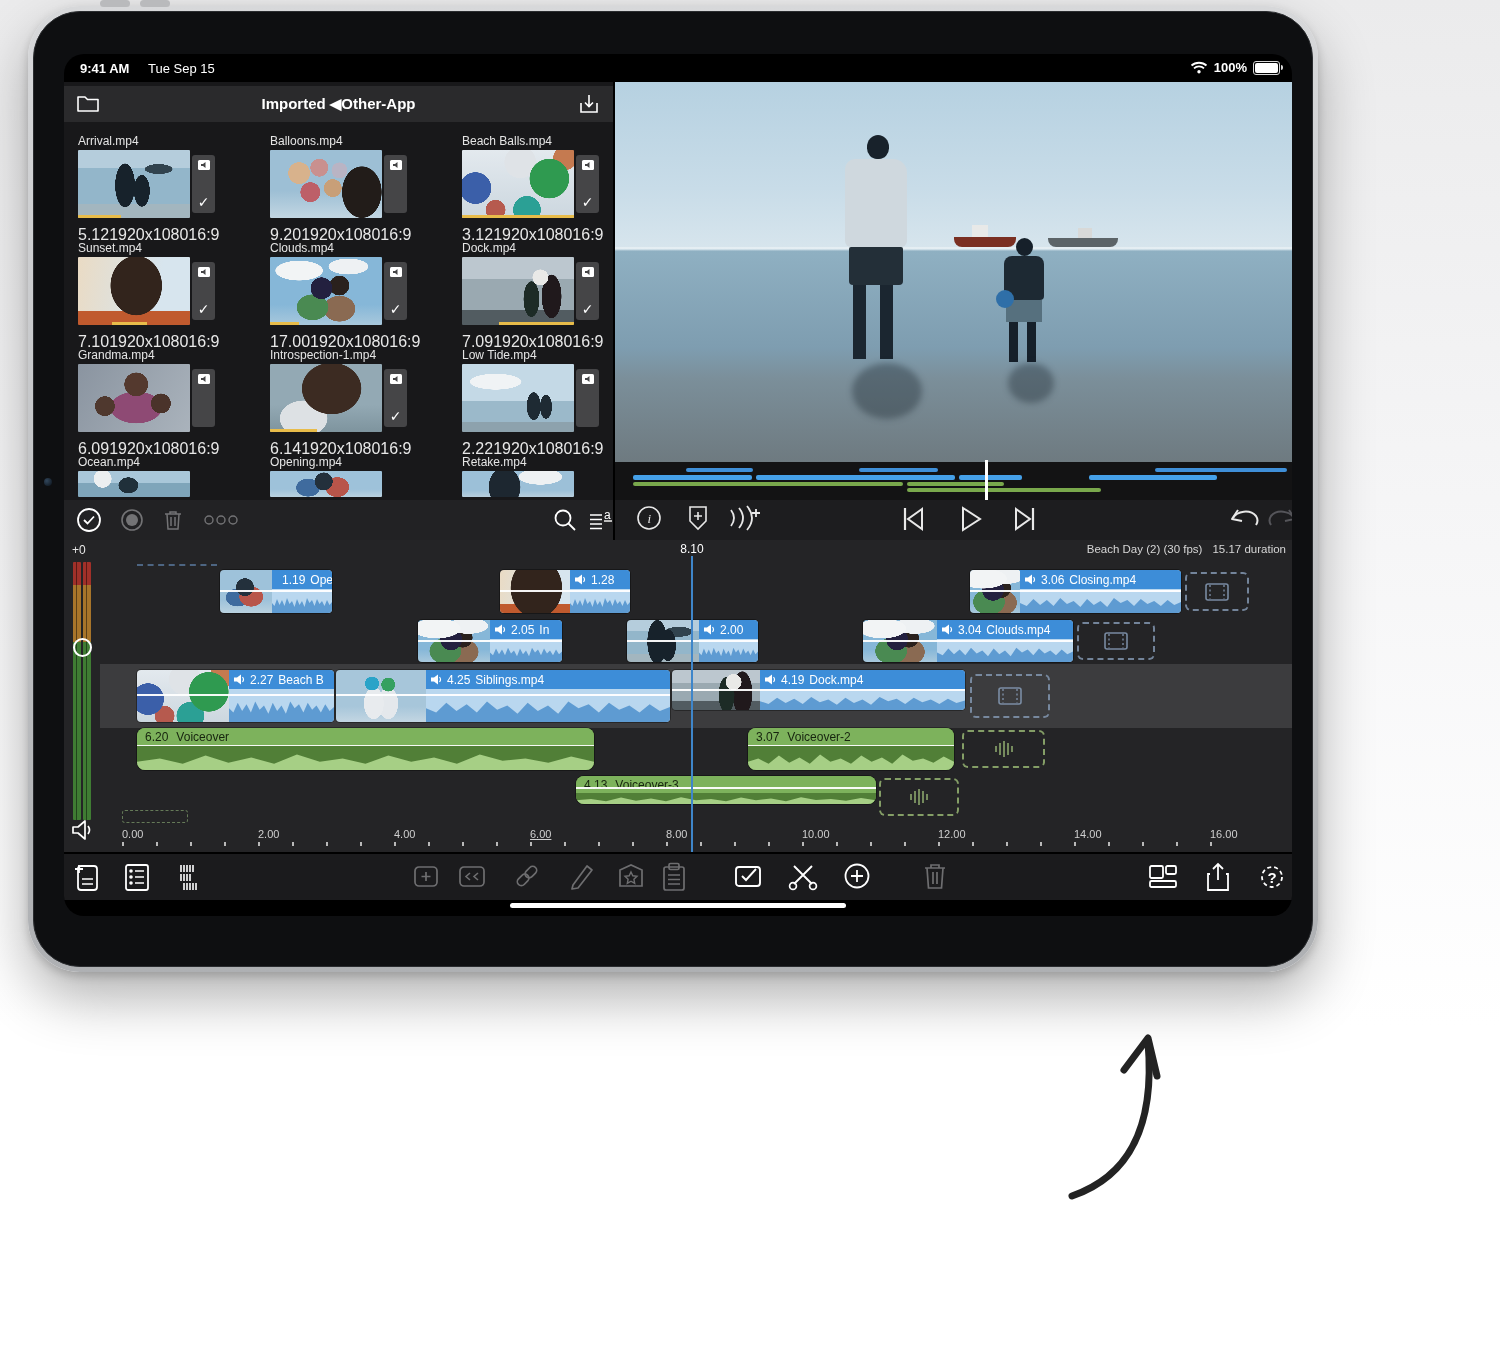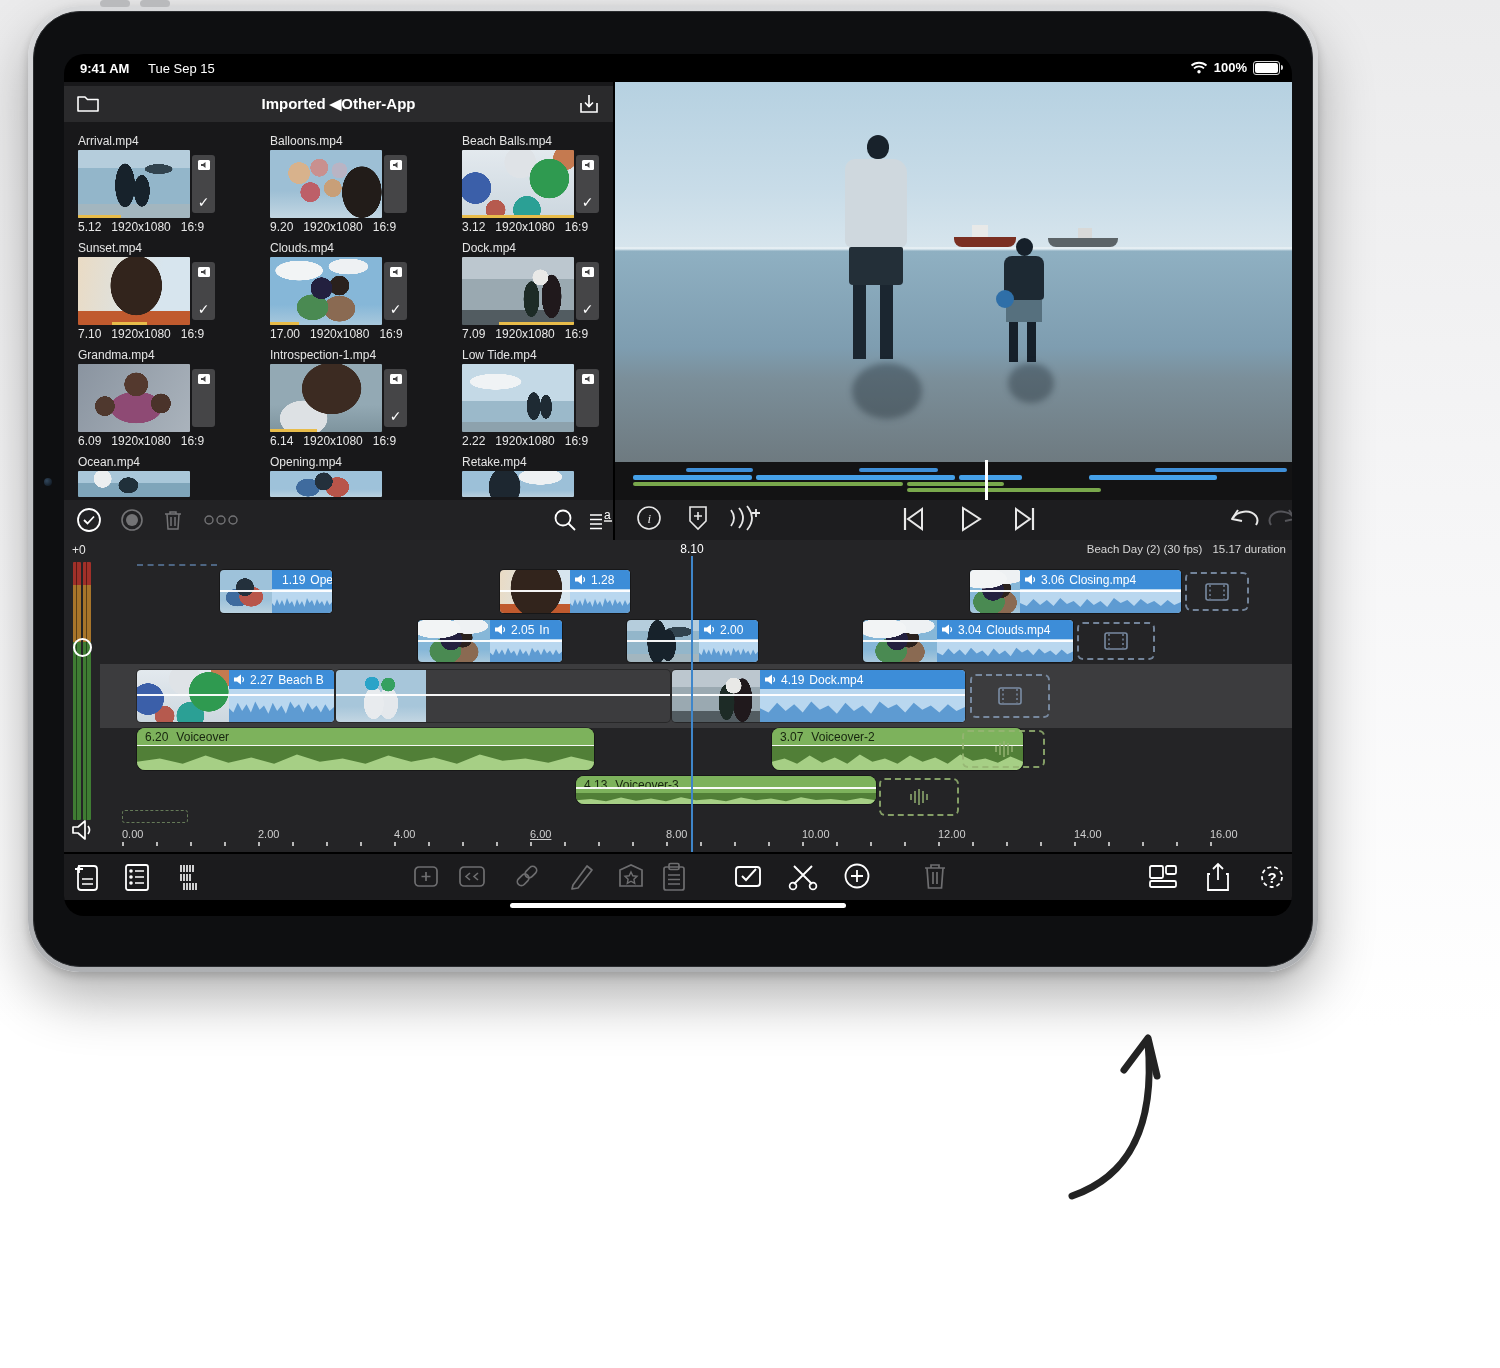--- a/index.html
+++ b/index.html
@@ -35,21 +35,21 @@
   .lib-grid{position:absolute;left:14px;top:52px;width:535px;height:370px;overflow:hidden;
             display:grid;grid-template-columns:repeat(3,178px);column-gap:14px;row-gap:9px;}
   .card{width:178px;height:98px;}
   .card .ln{font-size:12px;color:#e5e5e5;height:14px;margin-bottom:2px;white-space:nowrap;overflow:hidden;}
   .trow{display:flex;align-items:center;height:68px;}
   .lthumb{width:112px;height:68px;position:relative;flex:none;border-radius:1px;overflow:hidden;}
   .trim{position:absolute;bottom:0;height:3px;background:#e8bc4a;}
   .badge{width:23px;height:58px;background:#454547;border-radius:3px;margin-left:2px;
          display:flex;flex-direction:column;align-items:center;justify-content:space-between;padding:4px 0;box-sizing:border-box;}
   .chk{font-family:"DejaVu Sans",sans-serif;font-size:14px;font-weight:bold;color:#fff;line-height:14px;}
-  .lm{font-size:12px;color:#e8e8e8;height:14px;margin-top:2px;display:flex;gap:10px;}
+  .lm{font-size:16px;color:#e8e8e8;height:14px;margin-top:8px;display:flex;}
   .card.partial .trow{height:26px;overflow:hidden;align-items:flex-start;}
   .card.partial .lthumb{height:26px;}
   .lib-tools{position:absolute;left:0;top:418px;width:549px;height:40px;background:#222224;
              display:flex;align-items:center;}
   .lib-tools .sp{position:absolute;}
   
   .sc{background:#7fa3b8;}
   .sc-arrival{background:radial-gradient(ellipse 10px 22px at 42% 52%,#17222b 98%,transparent),radial-gradient(ellipse 8px 16px at 57% 60%,#17222b 98%,transparent),radial-gradient(ellipse 14px 5px at 72% 28%,#31434e 98%,transparent),linear-gradient(#b5cddc 0 26%,#93b6ca 26% 80%,#a3b6bf 80%);}
   .sc-balloons{background:radial-gradient(circle 11px at 26% 34%,#d8b28c 98%,transparent),radial-gradient(circle 9px at 44% 26%,#c9908f 98%,transparent),radial-gradient(circle 10px at 36% 62%,#bd5f68 98%,transparent),radial-gradient(circle 9px at 56% 56%,#c89f78 98%,transparent),radial-gradient(circle 8px at 62% 30%,#b9b4c4 98%,transparent),radial-gradient(ellipse 20px 26px at 82% 62%,#221c19 98%,transparent),linear-gradient(#9dbfd5 0 60%,#c2d6e2);}
   .sc-beachballs{background:radial-gradient(circle 16px at 12% 56%,#3b5fa9 98%,transparent),radial-gradient(circle 20px at 78% 42%,#2f9a50 98%,transparent),radial-gradient(circle 16px at 52% 18%,#dfe3e7 98%,transparent),radial-gradient(circle 14px at 58% 88%,#2ba095 98%,transparent),radial-gradient(circle 12px at 92% 12%,#c57a50 98%,transparent),radial-gradient(circle 10px at 30% 88%,#b65a4e 98%,transparent),linear-gradient(#e3e9ee,#ccd7df);}
@@ -679,23 +679,38 @@
       <div class="cwave">
               <svg viewBox="0 0 120 24" preserveAspectRatio="none">
                 <path fill="currentColor" d="M0 24 L0 14 L5 17 L10 10 L15 16 L20 11 L25 17 L30 9 L35 15 L40 12 L45 18 L50 10 L55 16 L60 12 L65 18 L70 9 L75 14 L80 11 L85 17 L90 10 L95 15 L100 12 L105 17 L110 11 L115 16 L120 13 L120 24 Z"></path>
               </svg>
             </div>
     </div>
     <div class="midline"></div>
   </div>
         <div class="clip v" style="left: 272px; top: 616px; width: 334px; height: 52px;">
     <div class="cthumb sc sc-siblings" style="width: 90px;"></div>
-    <div class="midline"></div>
-  </div>
-        <div class="clip v" style="left: 608px; top: 616px; width: 293px; height: 52px;">
+    <div class="cbody">
+      <div class="clabel">
+        <svg width="11" height="11" viewBox="0 0 11 11">
+                <path d="M0 3.5 h3 L7 .5 v10 L3 7.5 H0 Z" fill="#fff"></path>
+                <path d="M8.5 3 Q10.5 5.5 8.5 8" fill="none" stroke="#fff" stroke-width="1.2"></path>
+              </svg>
+        <span class="cdur">4.25</span>
+              <span class="cname">Siblings.mp4</span>
+      </div>
+      <div class="cwave">
+              <svg viewBox="0 0 120 24" preserveAspectRatio="none">
+                <path fill="currentColor" d="M0 24 L0 14 L5 17 L10 10 L15 16 L20 11 L25 17 L30 9 L35 15 L40 12 L45 18 L50 10 L55 16 L60 12 L65 18 L70 9 L75 14 L80 11 L85 17 L90 10 L95 15 L100 12 L105 17 L110 11 L115 16 L120 13 L120 24 Z"></path>
+              </svg>
+            </div>
+    </div>
+    <div class="midline"></div>
+  </div>
+        <div class="clip v" style="left: 608px; top: 616px; width: 293px; height: 40px;">
     <div class="cthumb sc sc-dock" style="width: 88px;"></div>
     <div class="cbody">
       <div class="clabel">
         <svg width="11" height="11" viewBox="0 0 11 11">
                 <path d="M0 3.5 h3 L7 .5 v10 L3 7.5 H0 Z" fill="#fff"></path>
                 <path d="M8.5 3 Q10.5 5.5 8.5 8" fill="none" stroke="#fff" stroke-width="1.2"></path>
               </svg>
         <span class="cdur">4.19</span>
               <span class="cname">Dock.mp4</span>
       </div>
@@ -718,21 +733,21 @@
             <span class="cdur">6.20</span>
             <span class="cname">Voiceover</span>
           </div>
     <div class="awave">
             <svg viewBox="0 0 120 24" preserveAspectRatio="none">
               <path fill="currentColor" d="M0 24 L0 16 L6 13 L12 18 L18 10 L24 17 L30 12 L36 18 L42 9 L48 16 L54 13 L60 18 L66 10 L72 16 L78 12 L84 18 L90 9 L96 15 L102 13 L108 17 L114 11 L120 16 L120 24 Z"></path>
             </svg>
           </div>
     <div class="midline"></div>
   </div>
-        <div class="clip a" style="left: 708px; top: 674px; width: 251px; height: 42px;">
+        <div class="clip a" style="left: 684px; top: 674px; width: 206px; height: 42px;">
     <div class="albl">
             <span class="cdur">3.07</span>
             <span class="cname">Voiceover-2</span>
           </div>
     <div class="awave">
             <svg viewBox="0 0 120 24" preserveAspectRatio="none">
               <path fill="currentColor" d="M0 24 L0 16 L6 13 L12 18 L18 10 L24 17 L30 12 L36 18 L42 9 L48 16 L54 13 L60 18 L66 10 L72 16 L78 12 L84 18 L90 9 L96 15 L102 13 L108 17 L114 11 L120 16 L120 24 Z"></path>
             </svg>
           </div>
     <div class="midline"></div>

